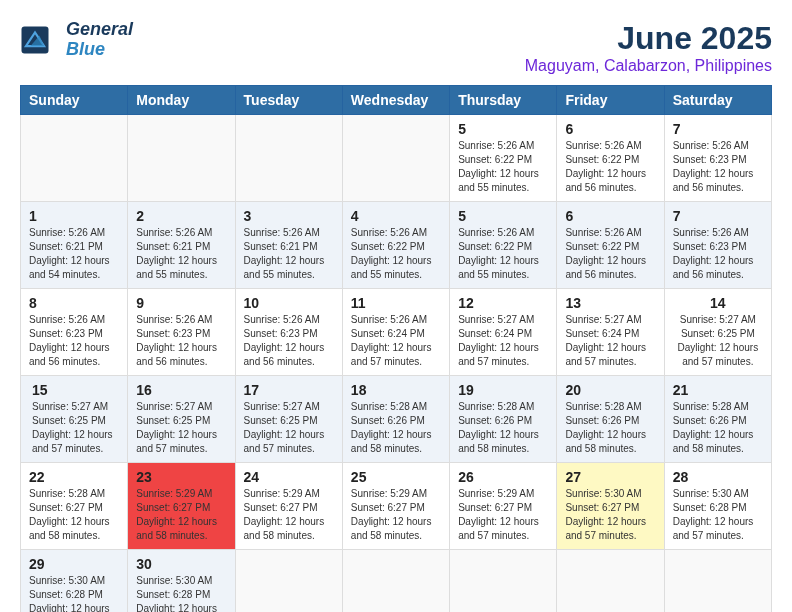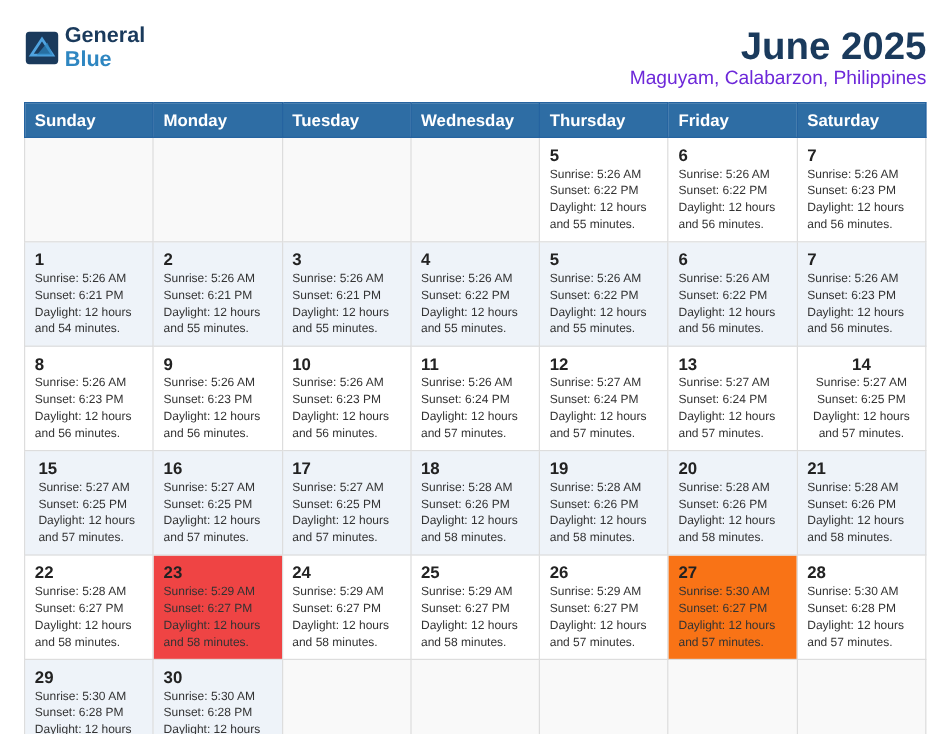--- a/index.html
+++ b/index.html
@@ -12,21 +12,22 @@
     }
     .header-area {
       display: flex;
       justify-content: space-between;
       align-items: flex-start;
       margin-bottom: 10px;
     }
     .logo {
       display: flex;
       align-items: center;
-      gap: 4px;
+      gap: 16px;
+      font-style: italic;
     }
     .logo-text {
       font-size: 18px;
       font-weight: bold;
       color: #1a3a5c;
       line-height: 1.1;
     }
     .logo-icon {
       width: 30px;
       height: 30px;
@@ -238,21 +239,21 @@
           <div class="day-info">Sunrise: 5:29 AM<br>Sunset: 6:27 PM<br>Daylight: 12 hours and 58 minutes.</div>
         </td>
         <td style="background: rgb(255, 255, 255);">
           <div class="day-number">25</div>
           <div class="day-info">Sunrise: 5:29 AM<br>Sunset: 6:27 PM<br>Daylight: 12 hours and 58 minutes.</div>
         </td>
         <td style="background: rgb(255, 255, 255);">
           <div class="day-number">26</div>
           <div class="day-info">Sunrise: 5:29 AM<br>Sunset: 6:27 PM<br>Daylight: 12 hours and 57 minutes.</div>
         </td>
-        <td style="background: #f97316;">
+        <td style="background: #fef9c3;">
           <div class="day-number">27</div>
           <div class="day-info">Sunrise: 5:30 AM<br>Sunset: 6:27 PM<br>Daylight: 12 hours and 57 minutes.</div>
         </td>
         <td style="background: rgb(255, 255, 255);">
           <div class="day-number">28</div>
           <div class="day-info">Sunrise: 5:30 AM<br>Sunset: 6:28 PM<br>Daylight: 12 hours and 57 minutes.</div>
         </td>
       </tr>
       <tr>
         <td style="background: rgb(238, 243, 249);">

